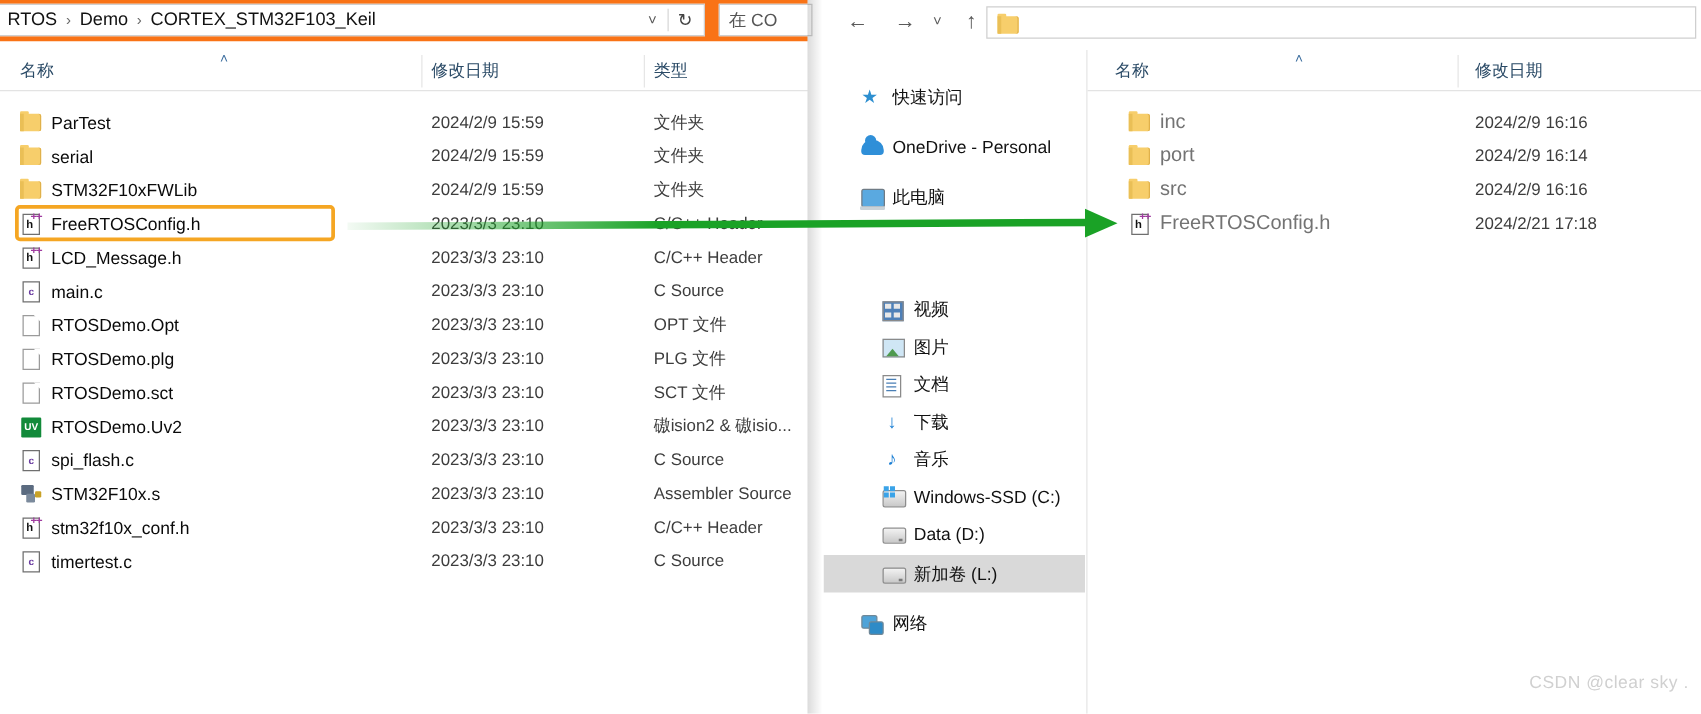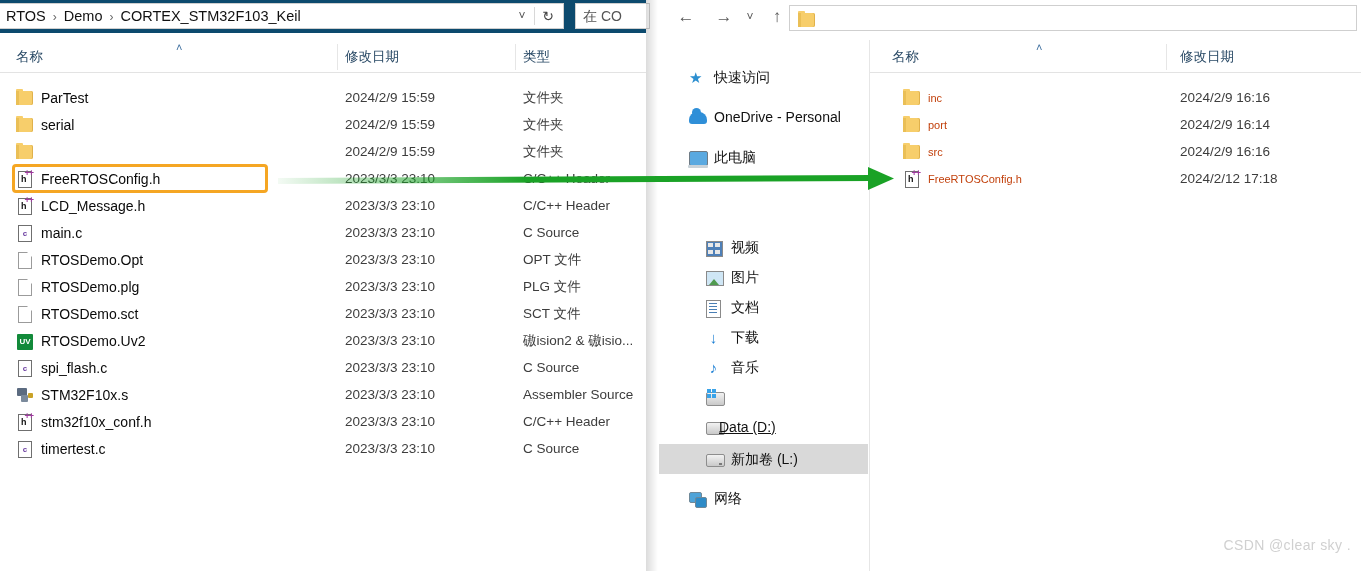--- a/index.html
+++ b/index.html
@@ -15,21 +15,21 @@
   .win{position:absolute;background:#fff;}
 
   
   #left-window{left:0;top:0;width:646px;height:571px;background:#fff;z-index:2;}
   #left-window:after{
     content:"";position:absolute;left:646px;top:0;width:12px;height:571px;
     background:linear-gradient(to right,rgba(0,0,0,0.14),rgba(0,0,0,0.0));
   }
   #left-addressbar{
     position:absolute;left:0;top:0;width:646px;height:33px;
-    background:#0c4a6e;
+    background:#f97316;
   }
   .addr-box{
     position:absolute;left:-2px;top:3px;width:566px;height:26px;
     border:1px solid #cfcfcf;background:#fff;box-sizing:border-box;
   }
   .crumbs{
     position:absolute;left:6px;top:0;height:24px;line-height:24px;
     font-size:14.5px;color:#111;white-space:nowrap;
   }
   .crumb{padding:0 1px;}
@@ -142,21 +142,21 @@
   .nav-item{position:absolute;left:0;width:209px;height:30px;}
   .nav-label{position:absolute;top:0;height:30px;line-height:30px;font-size:14px;color:#111;white-space:nowrap;}
   .nav-ic{position:absolute;top:7px;width:17px;height:17px;}
   .nav-sel{background:#d9d9d9;}
 
   
   #right-colhead{position:absolute;left:211px;top:40px;width:492px;height:32px;border-bottom:1px solid #e3e3e3;}
   
   #right-list{position:absolute;left:211px;top:72px;width:492px;height:200px;}
   .rrow{position:absolute;left:0;width:492px;height:28px;}
-  .rname{position:absolute;left:58px;top:0;height:28px;line-height:28px;font-size:11px;color:#c2410c;white-space:nowrap;}
+  .rname{position:absolute;left:58px;top:0;height:28px;line-height:28px;font-size:16px;color:#737373;white-space:nowrap;}
   .rdate{position:absolute;left:310px;top:0;height:28px;line-height:28px;font-size:13.5px;color:#3d3d3d;white-space:nowrap;}
   .ricon{position:absolute;left:33px;top:5px;width:18px;height:18px;}
 
   
   #green-arrow{position:absolute;left:0;top:0;width:1361px;height:571px;z-index:7;pointer-events:none;}
 
   
   #watermark{
     position:absolute;right:10px;bottom:18px;z-index:8;
     font-size:14px;color:#d0d0d0;letter-spacing:0.4px;
@@ -239,20 +239,21 @@
         </div>
       <div class="lname">serial</div>
       <div class="ldate">2024/2/9 15:59</div>
       <div class="ltype">文件夹</div>
     </div>
 
     <div class="lrow" style="top:66px;">
       <div class="licon">
           <div class="ic-folder"></div>
         </div>
+      <div class="lname">STM32F10xFWLib</div>
       <div class="ldate">2024/2/9 15:59</div>
       <div class="ltype">文件夹</div>
     </div>
 
     <div class="lrow" style="top:93px;">
       <div class="licon">
           <div class="ic-hdr">h<span class="pp">++</span></div>
         </div>
       <div class="lname">FreeRTOSConfig.h</div>
       <div class="ldate">2023/3/3 23:10</div>
@@ -430,27 +431,28 @@
       <div class="nav-ic" style="left:47px;">
           <div class="ic-music">♪</div>
         </div>
       <div class="nav-label" style="left:72px;">音乐</div>
     </div>
 
     <div class="nav-item" style="top:342px;">
       <div class="nav-ic" style="left:47px;">
           <div class="ic-drivec"></div>
         </div>
+      <div class="nav-label" style="left:72px;">Windows-SSD (C:)</div>
     </div>
 
     <div class="nav-item" style="top:372px;">
       <div class="nav-ic" style="left:47px;">
           <div class="ic-drive"></div>
         </div>
-      <div class="nav-label" style="left:60px;text-decoration:underline;">Data (D:)</div>
+      <div class="nav-label" style="left:72px;">Data (D:)</div>
     </div>
 
     <div class="nav-item nav-sel" style="top:404px;">
       <div class="nav-ic" style="left:47px;">
           <div class="ic-drive"></div>
         </div>
       <div class="nav-label" style="left:72px;">新加卷 (L:)</div>
     </div>
 
     <div class="nav-item" style="top:443px;">
@@ -493,21 +495,21 @@
         </div>
       <div class="rname">src</div>
       <div class="rdate">2024/2/9 16:16</div>
     </div>
 
     <div class="rrow" style="top:93px;">
       <div class="ricon">
           <div class="ic-hdr">h<span class="pp">++</span></div>
         </div>
       <div class="rname">FreeRTOSConfig.h</div>
-      <div class="rdate">2024/2/12 17:18</div>
+      <div class="rdate">2024/2/21 17:18</div>
     </div>
 
   </div>
 </div>
 
 <svg id="green-arrow" viewBox="0 0 1361 571">
   <defs>
     <linearGradient id="gfade" x1="0" y1="0" x2="1" y2="0">
       <stop offset="0" stop-color="#1aa226" stop-opacity="0.05"></stop>
       <stop offset="0.18" stop-color="#1aa226" stop-opacity="0.45"></stop>

